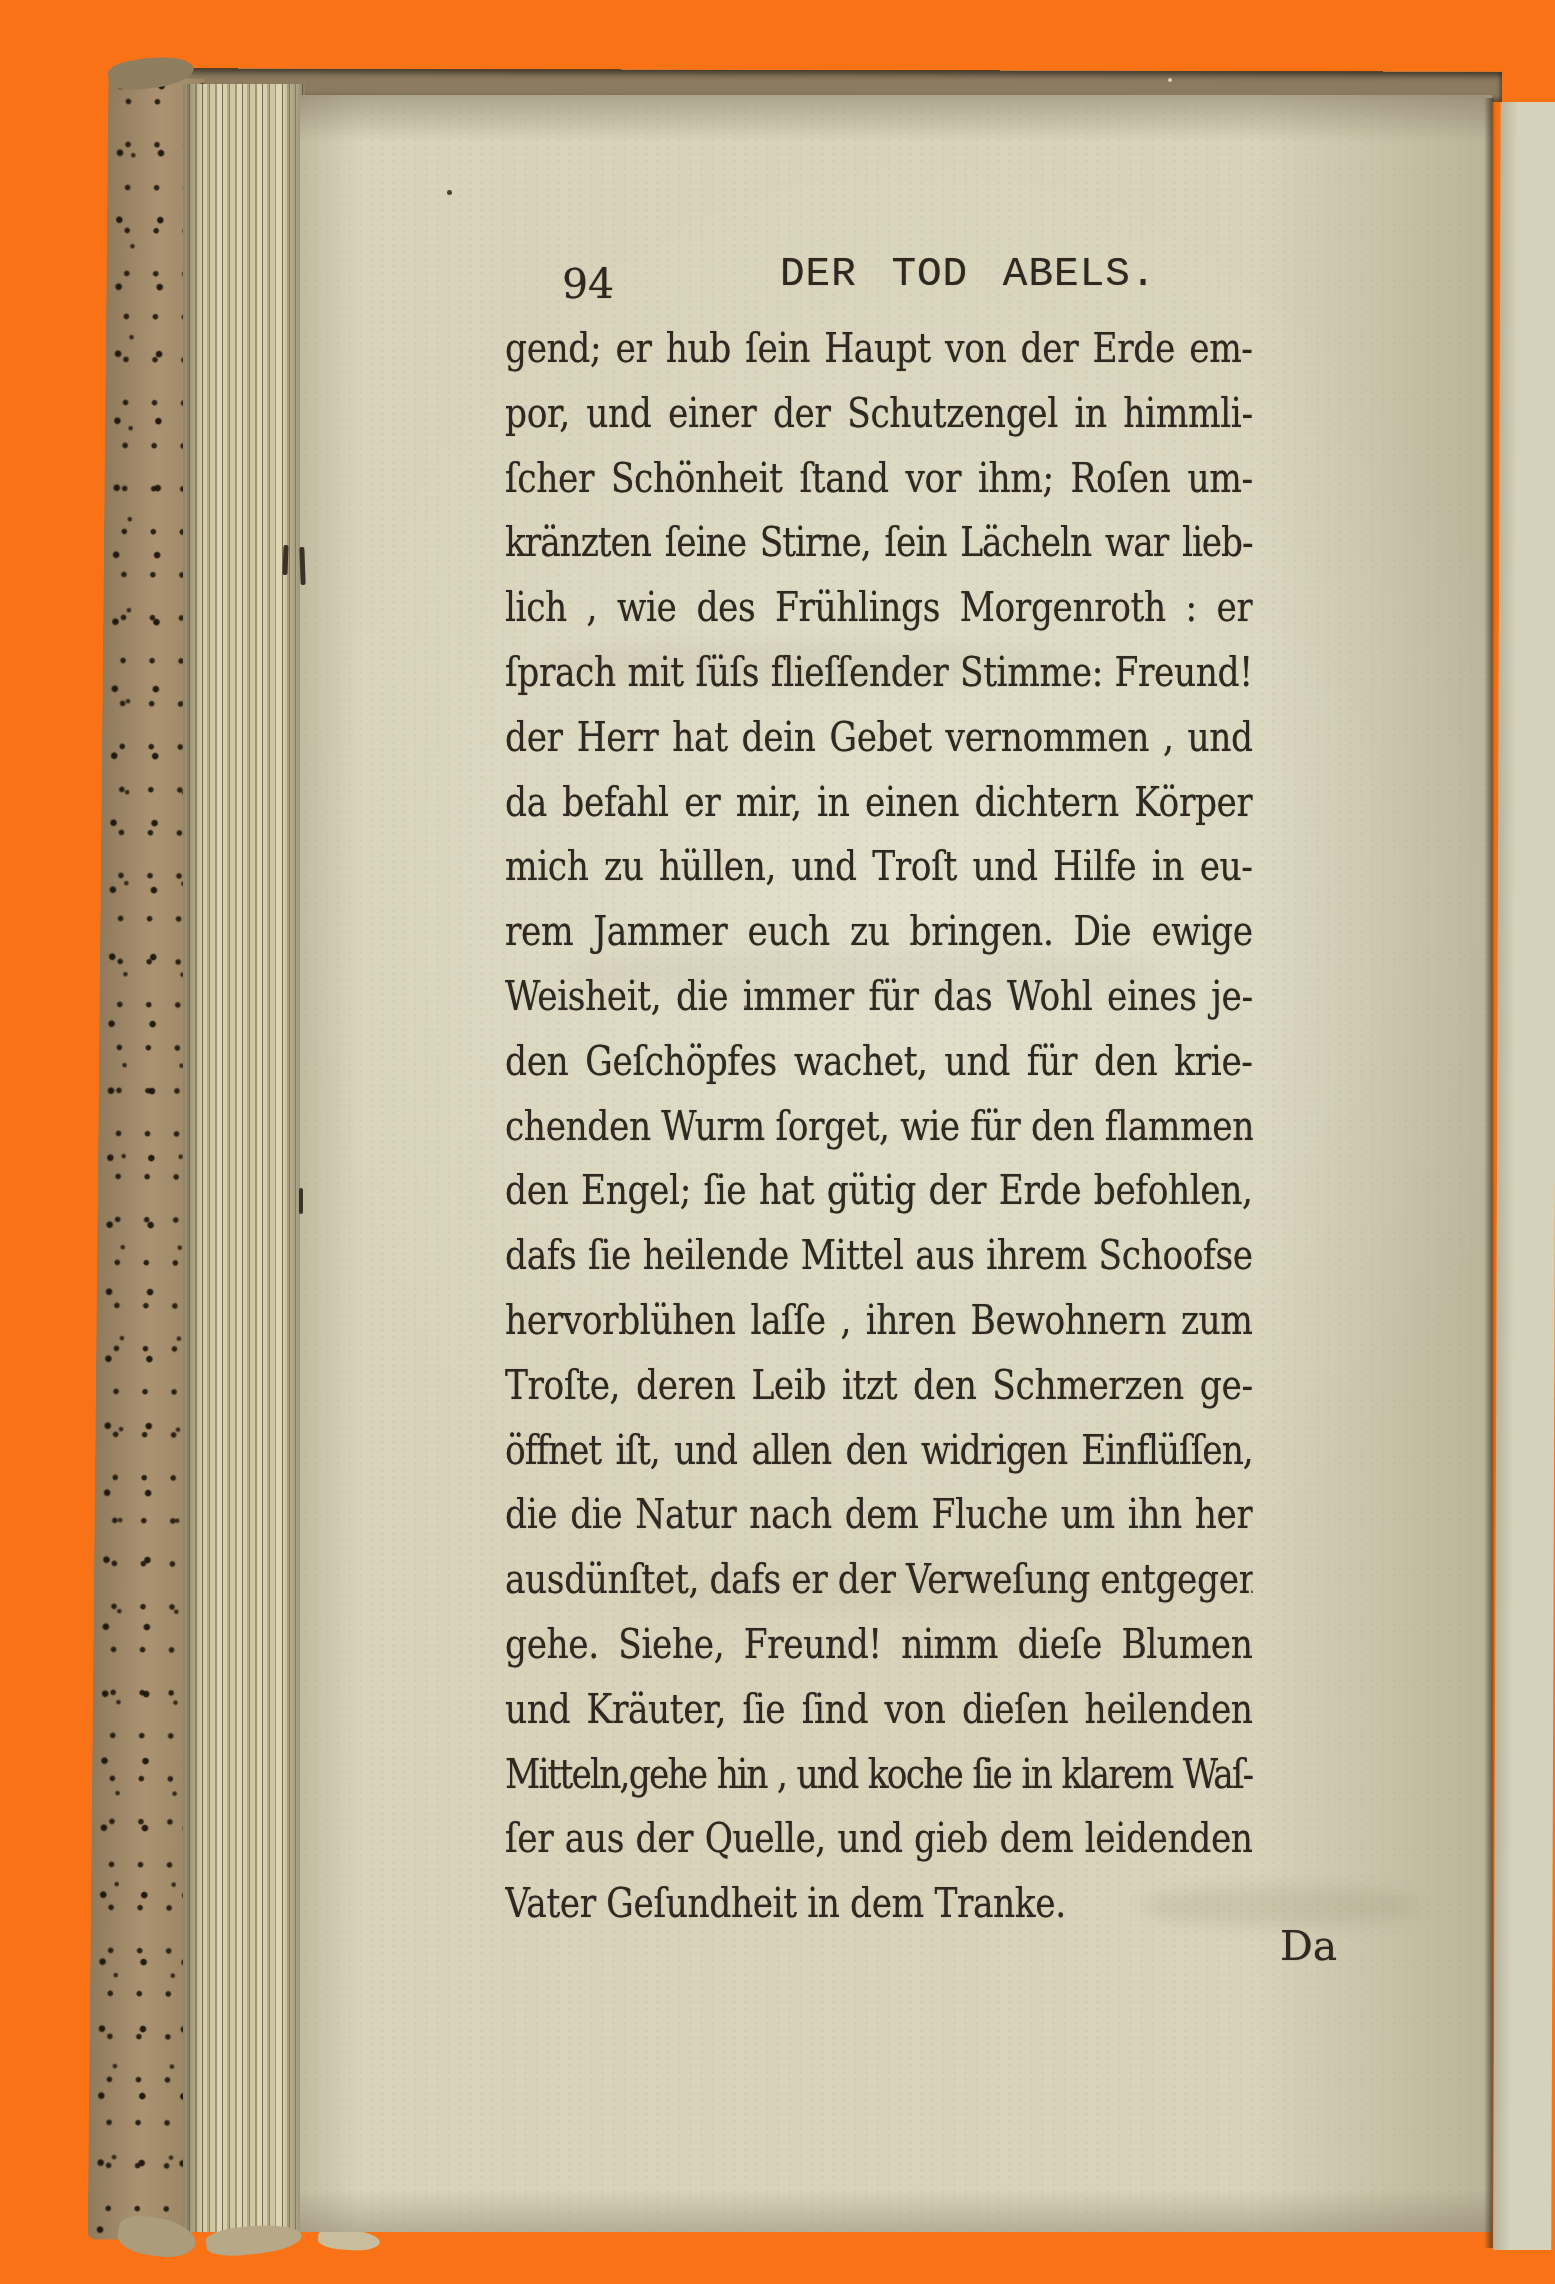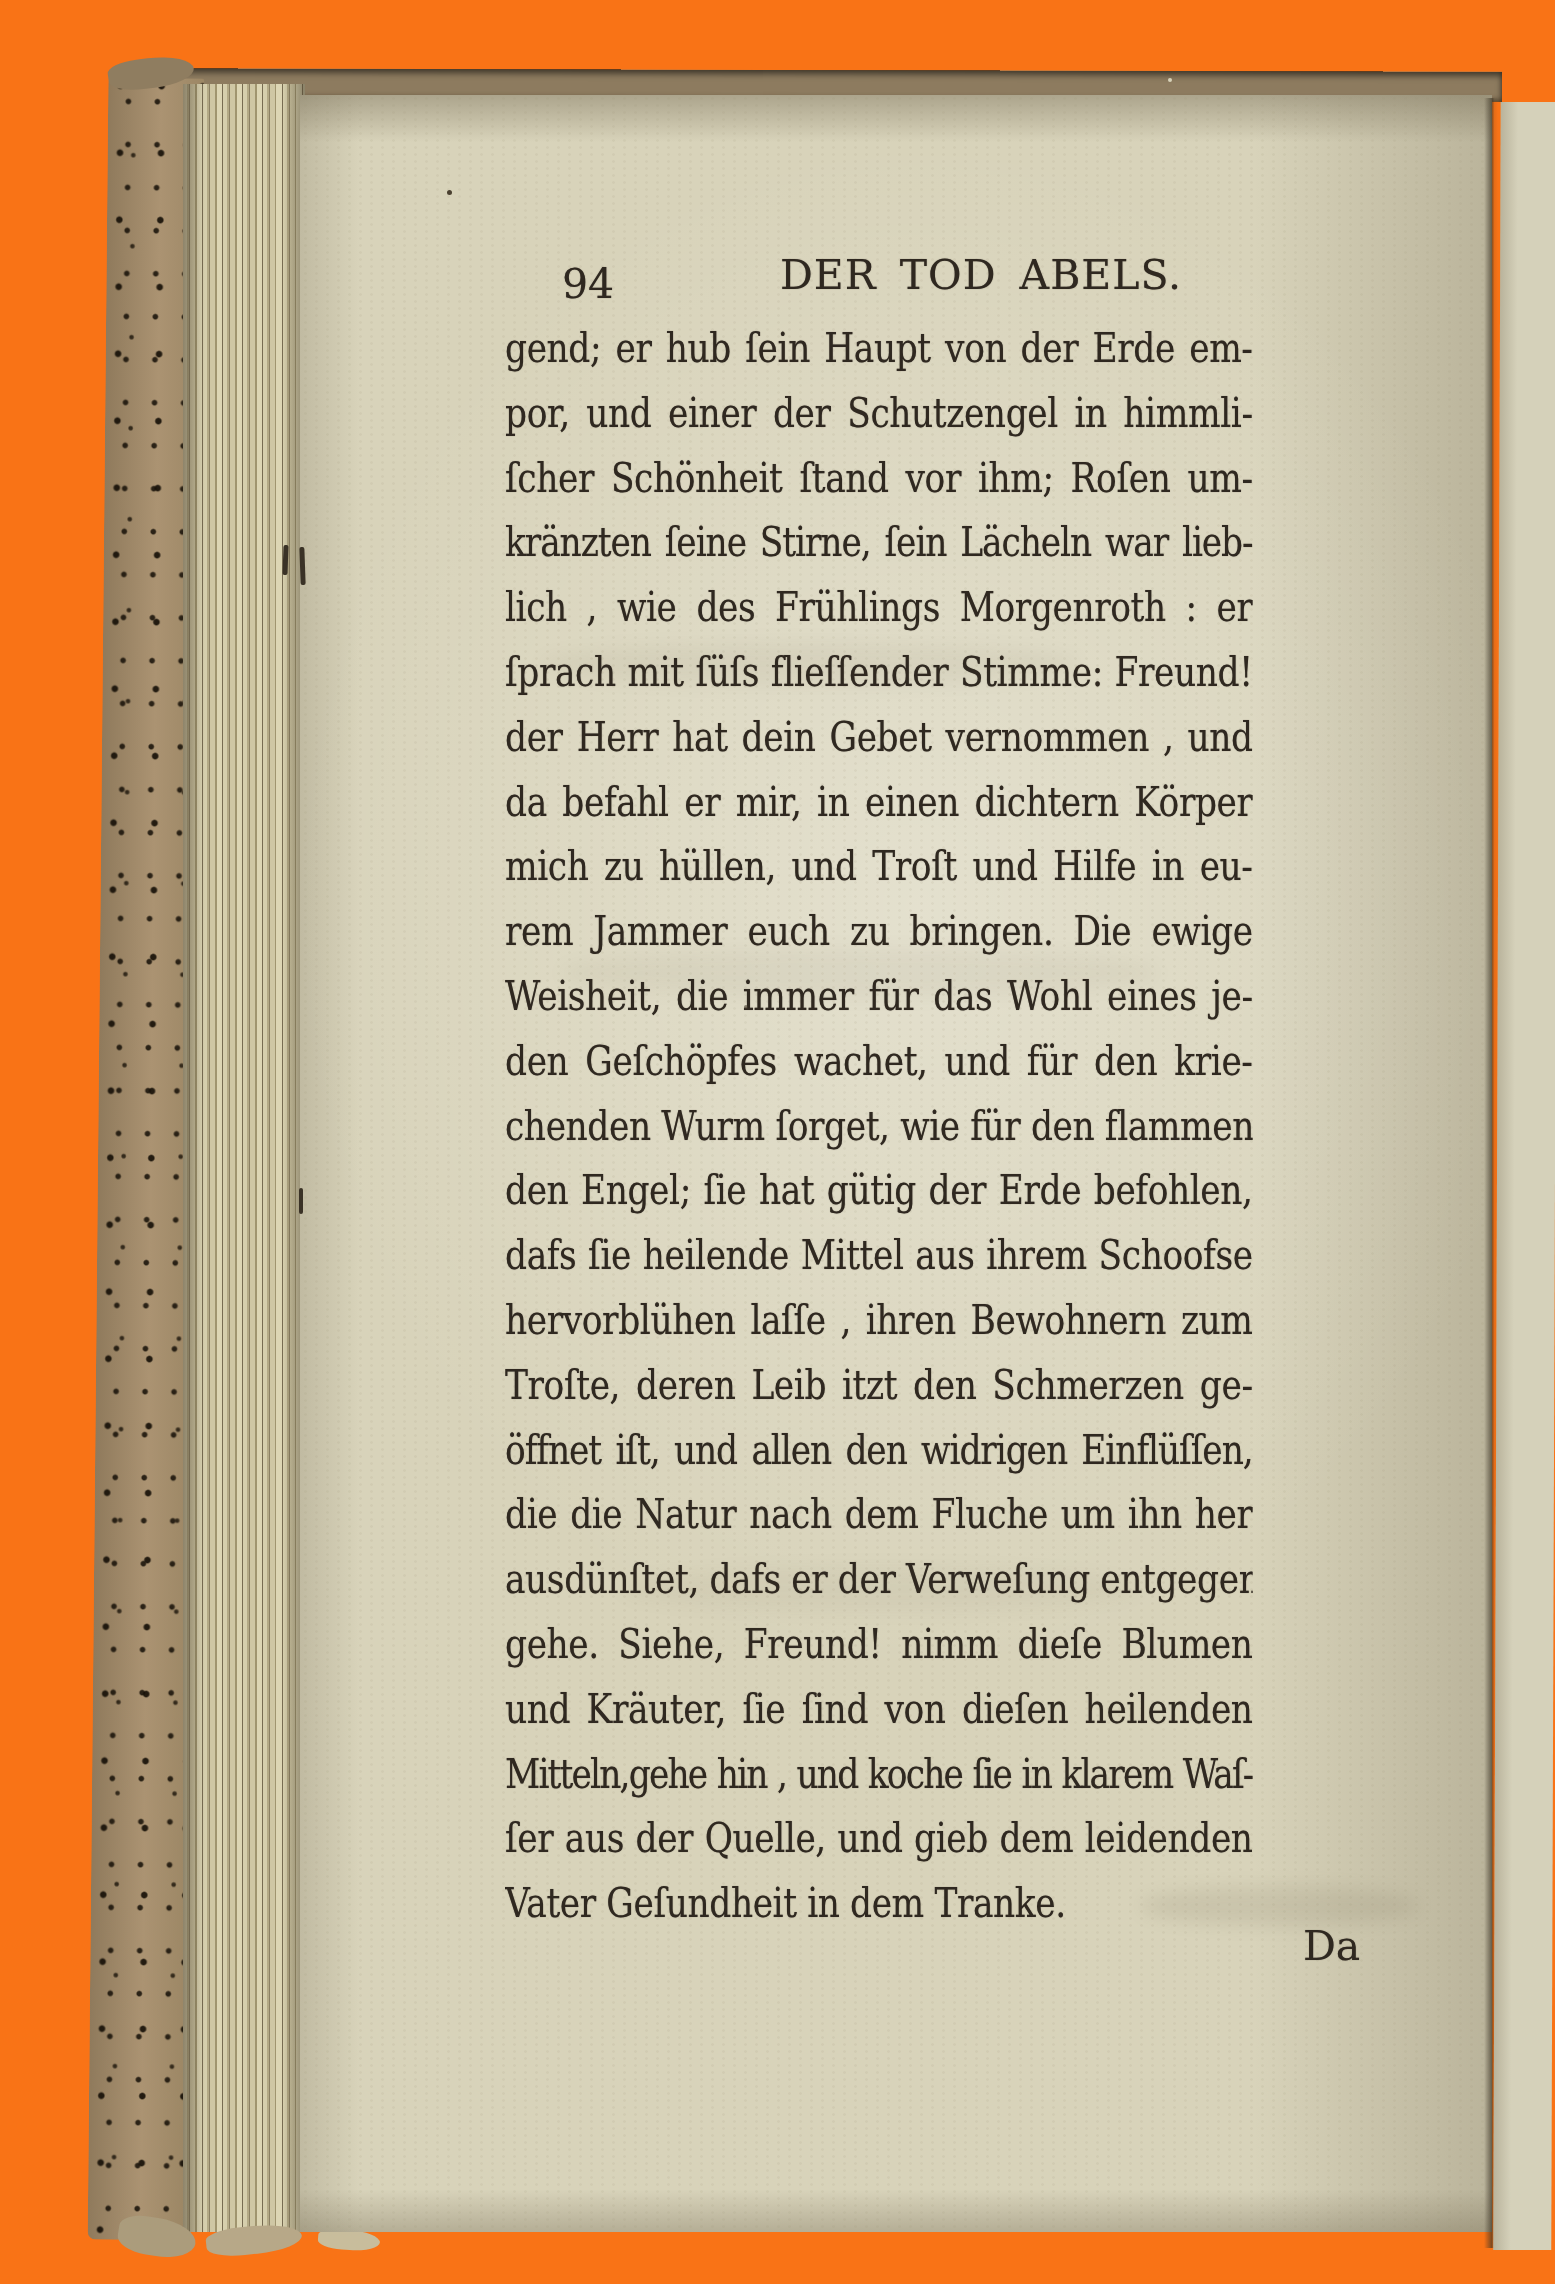--- a/index.html
+++ b/index.html
@@ -42,29 +42,29 @@
       #d8d3ba;
     background-size:11px 7px, auto, auto, auto, auto;}
   .fold{position:absolute;left:1484px;top:98px;width:14px;height:2150px;
     background:linear-gradient(90deg, rgba(58,50,35,0), rgba(58,50,35,.65) 55%, rgba(58,50,35,.1) 75%, rgba(58,50,35,0));}
   .sliver{position:absolute;left:1497px;top:102px;width:58px;height:2148px;
     background:linear-gradient(90deg, rgba(120,110,85,.3), rgba(120,110,85,0) 30%), #d5d1ba;
     transform:rotate(.2deg);}
   
   .ink{color:#2f2820;text-shadow:0 0 1px rgba(47,40,32,.55);}
   .pageno{position:absolute;left:562px;top:260px;font-size:41px;}
-  .rtitle{position:absolute;left:780px;top:251px;font-size:41px;letter-spacing:1px;word-spacing:9px;}
+  .rtitle{position:absolute;left:780px;top:251px;font-size:41px;letter-spacing:1px;word-spacing:9px;font-family:Liberation Mono, monospace;}
   .lines{position:absolute;left:505px;top:316px;width:890px;
     transform:scaleX(.84);transform-origin:top left;}
   .ln{height:64.8px;line-height:64.8px;font-size:41px;letter-spacing:-.5px;
     text-align:justify;text-align-last:justify;overflow:hidden;white-space:nowrap;}
   .ln.t1{letter-spacing:-1.3px;}
   .ln.t2{letter-spacing:-2.2px;word-spacing:-2px;}
   .ln.last{text-align-last:left;}
-  .catchword{position:absolute;left:1280px;top:1922px;font-size:41px;margin-left:23px;}
+  .catchword{position:absolute;left:1280px;top:1922px;font-size:41px;}
   
   .mark{position:absolute;background:#3a3226;border-radius:2px;}
   .smudge{position:absolute;background:rgba(108,98,74,.8);filter:blur(9px);border-radius:50%;}
   .speck{position:absolute;background:#4a4030;border-radius:50%;}
 </style>
 </head>
 <body>
 
 <div id="stage">
 

